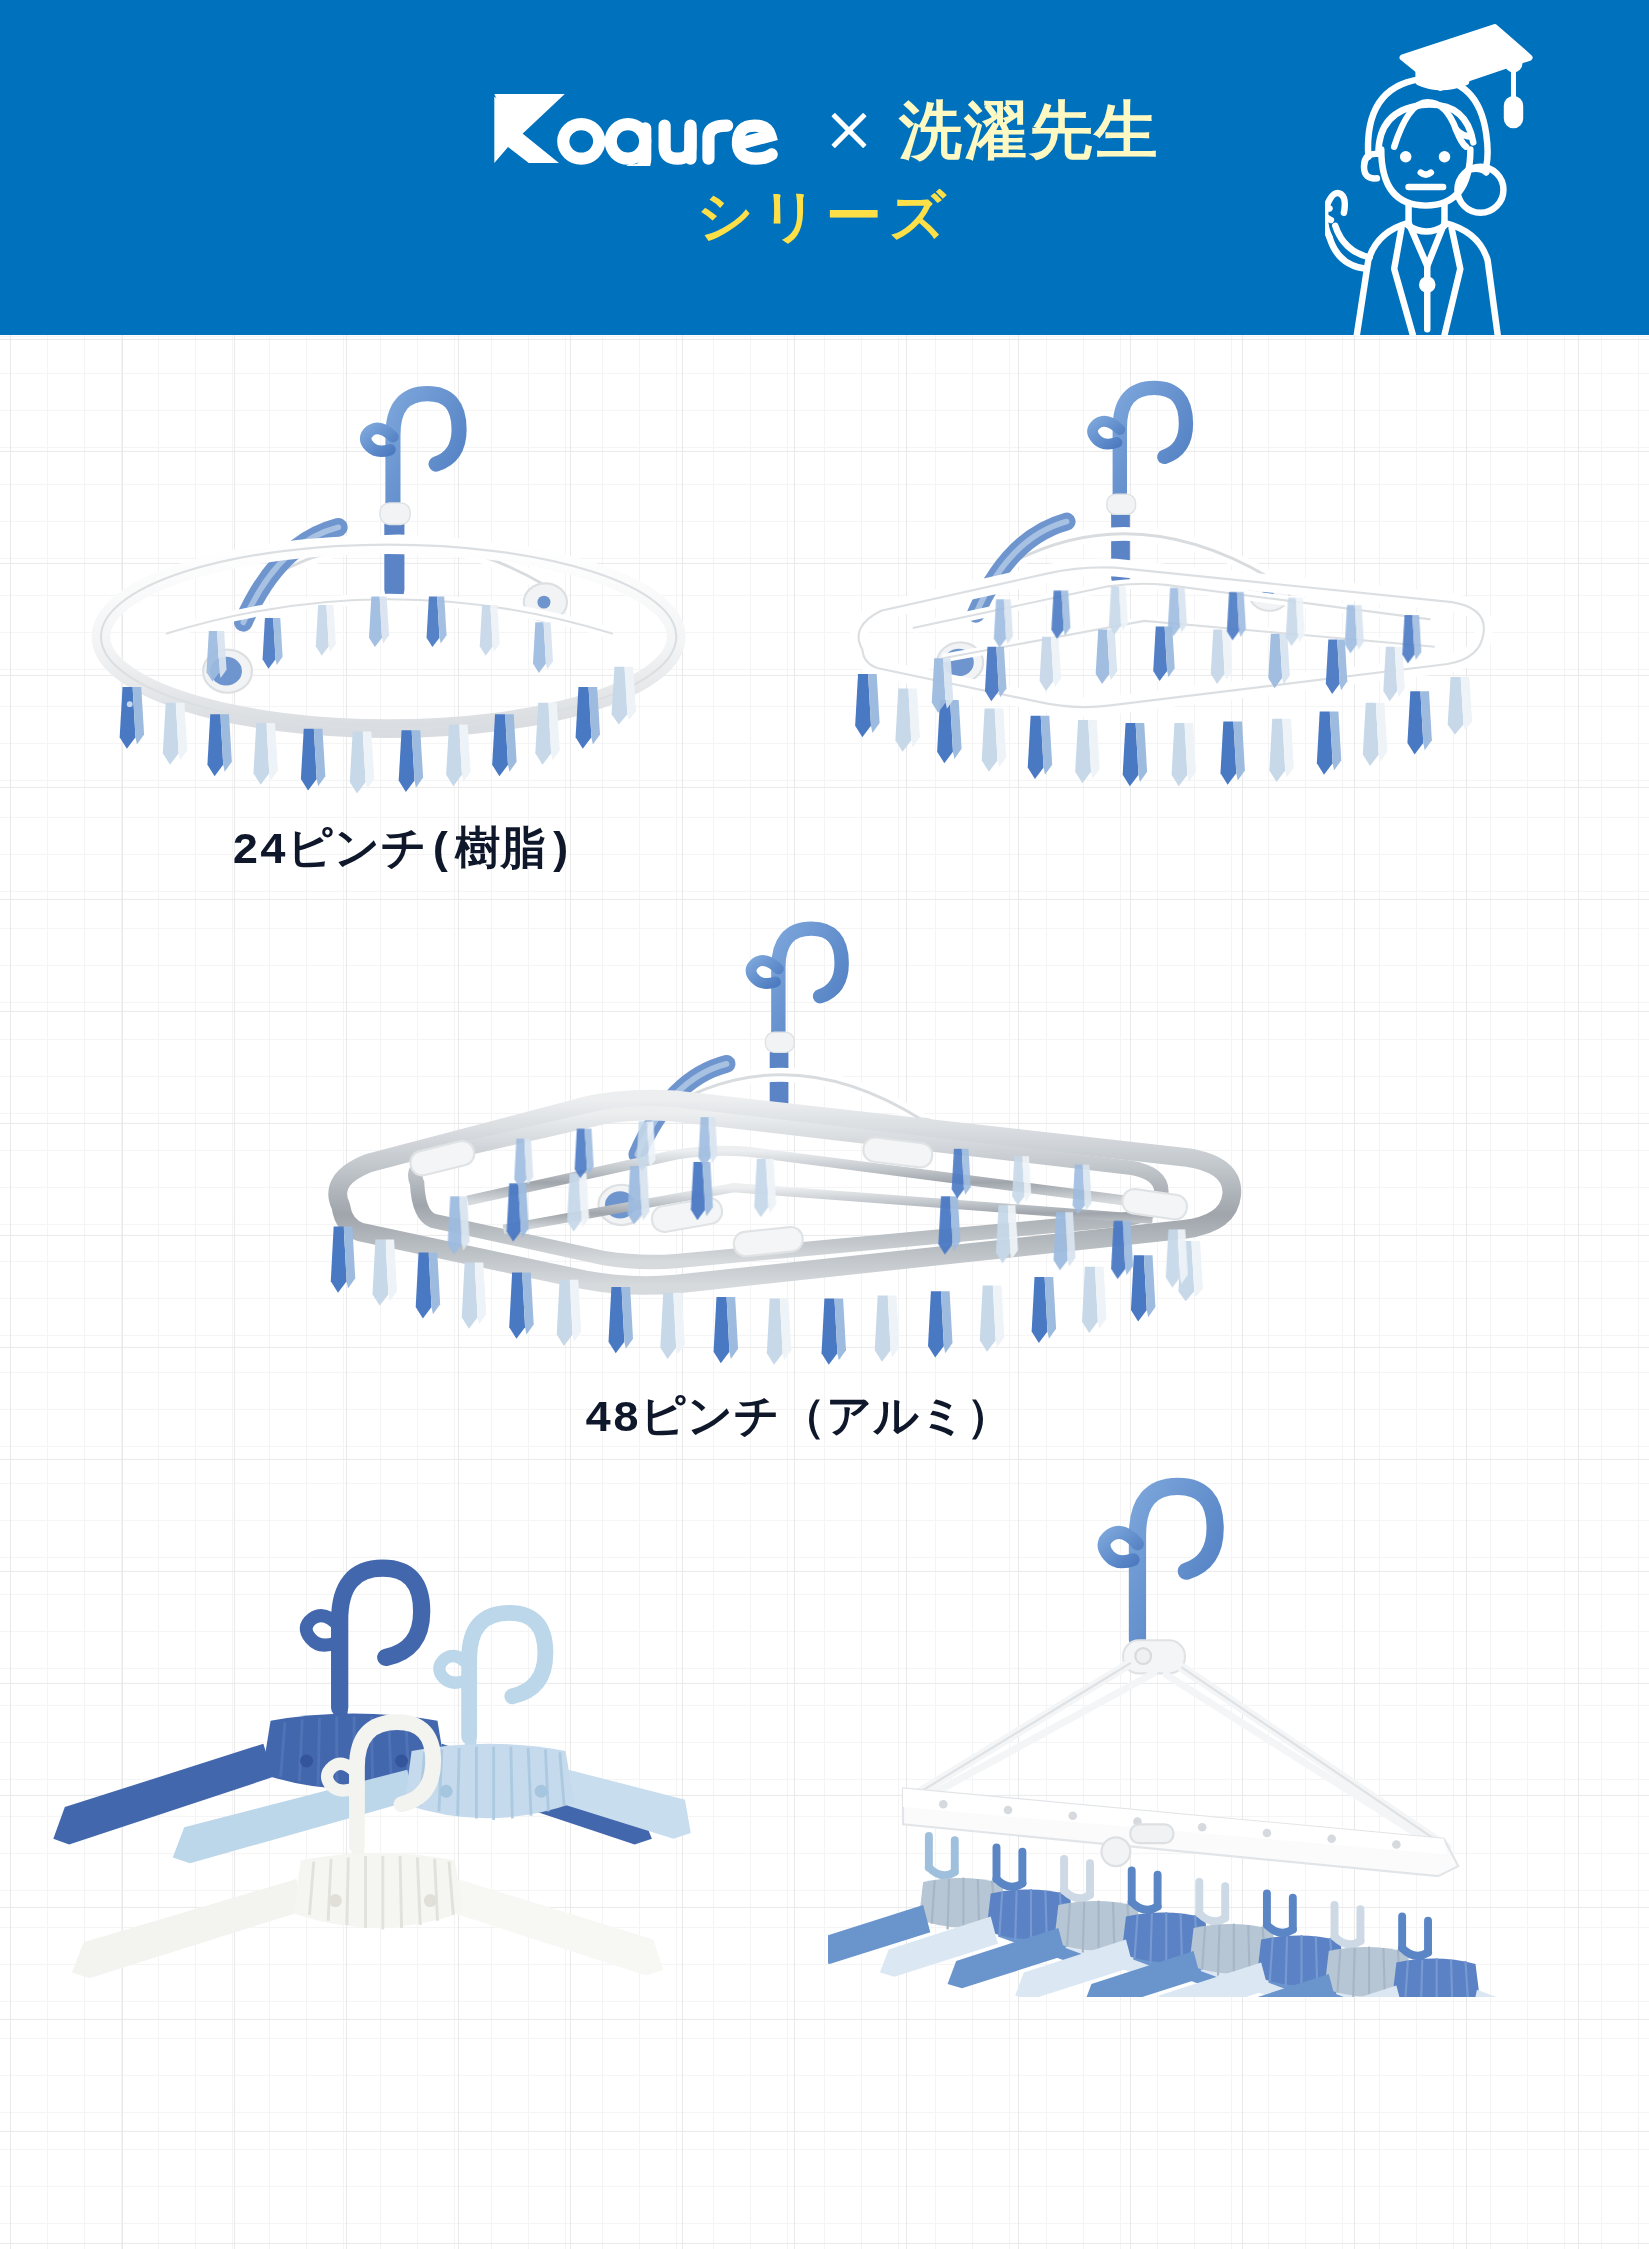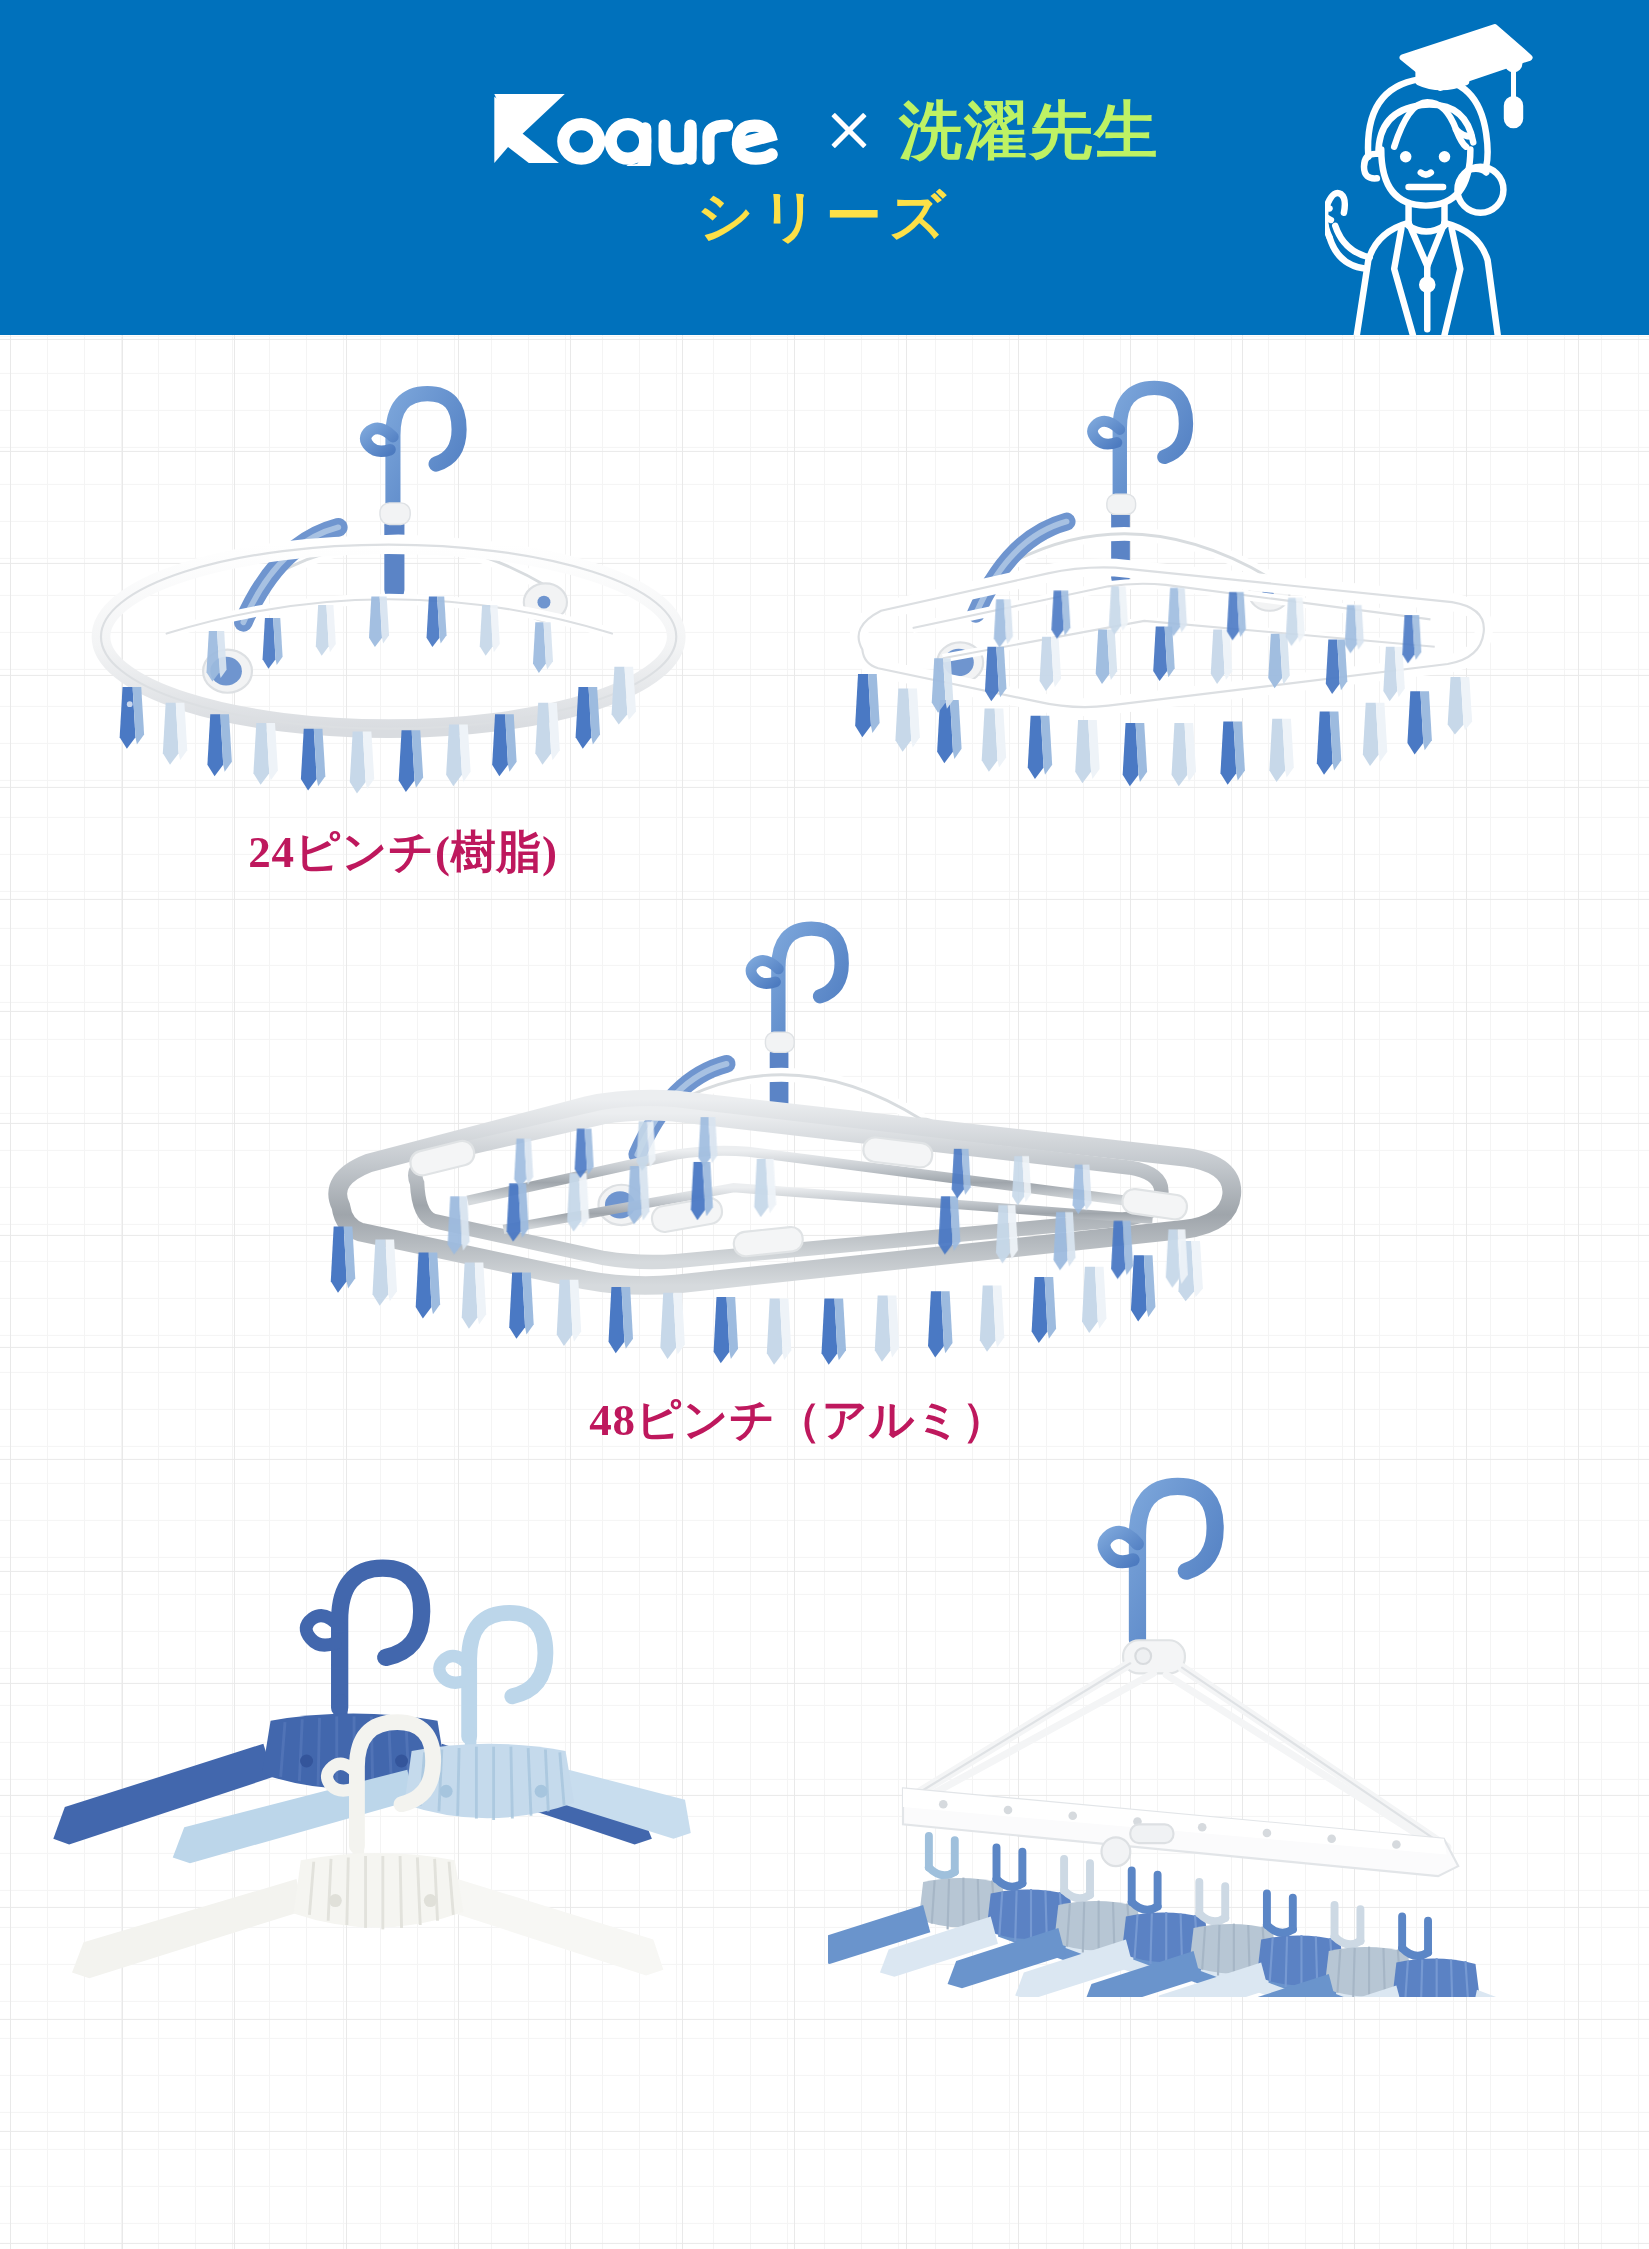--- a/index.html
+++ b/index.html
@@ -49,21 +49,21 @@
     width:45px;height:45px;position:relative;flex:0 0 auto;
     margin:0 2.9px;
   }
   .xmark:before,.xmark:after{
     content:"";position:absolute;left:50%;top:0;
     width:5px;height:45px;background:#ffffff;border-radius:0.7px;
   }
   .xmark:before{transform:translateX(-50%) rotate(45deg);}
   .xmark:after{transform:translateX(-50%) rotate(-45deg);}
   .jp-brand{
-    color:#bef264;
+    color:#fef9c3;
     font-size:63px;
     font-weight:700;
     letter-spacing:2.2px;
     line-height:1;
     white-space:nowrap;
     font-family:"DejaVu Sans","Liberation Sans",sans-serif;
   }
   .series{
     color:#fde047;
     font-size:56px;
@@ -77,26 +77,26 @@
   }
   #teacher svg{display:block;width:100%;height:100%;}
 
   
   #content{position:absolute;left:0;top:335px;width:1650px;height:1915px;z-index:3;}
   .prod{position:absolute;}
   .prod .art{position:absolute;left:0;top:0;}
   .caption{
     position:absolute;
     text-align:center;
-    color:#be185d;
+    color:#0f172a;
     font-size:45px;
     font-weight:700;
     line-height:1.30;
     letter-spacing:0.7px;
-    font-family:Liberation Serif, serif;
+    font-family:Liberation Mono, monospace;
     white-space:pre-line;
   }
 </style>
 </head>
 <body>
 
 <div id="grid-bg"></div>
 
 <div id="header">
   <div id="header-center">

